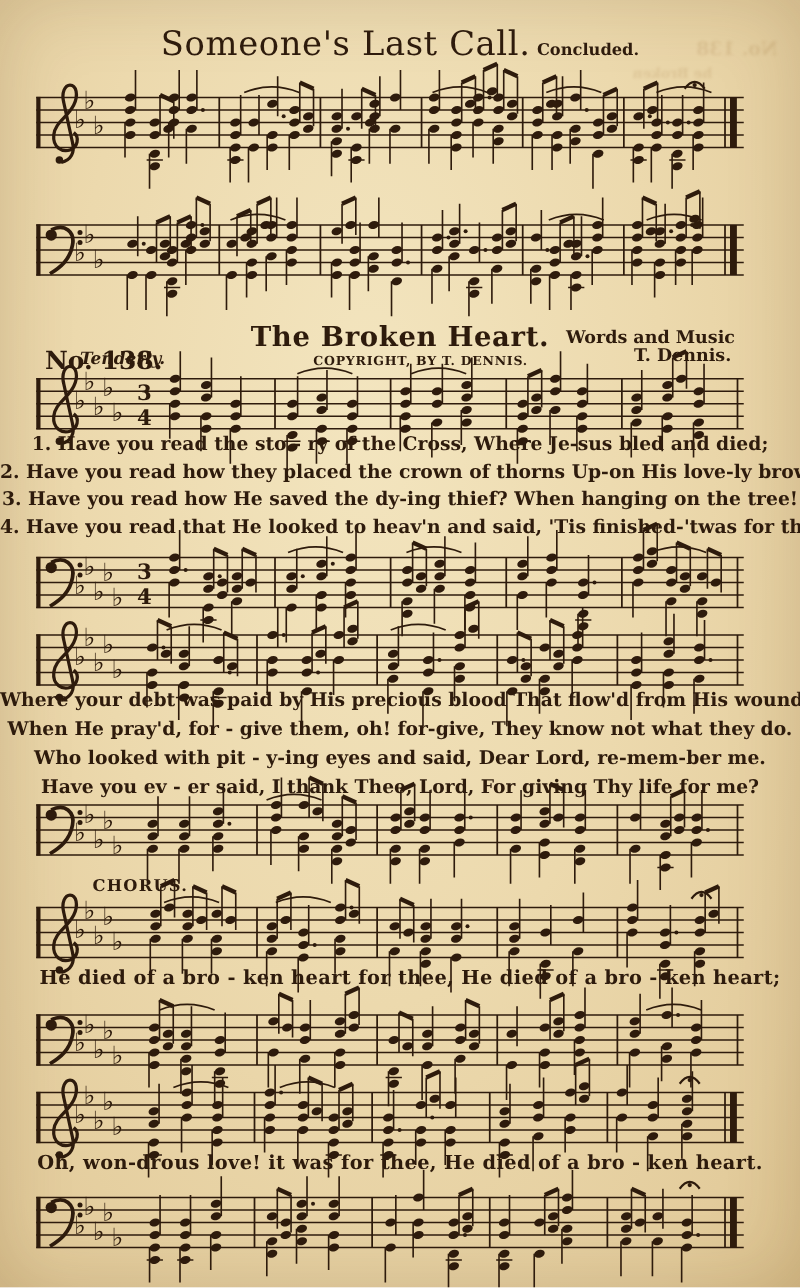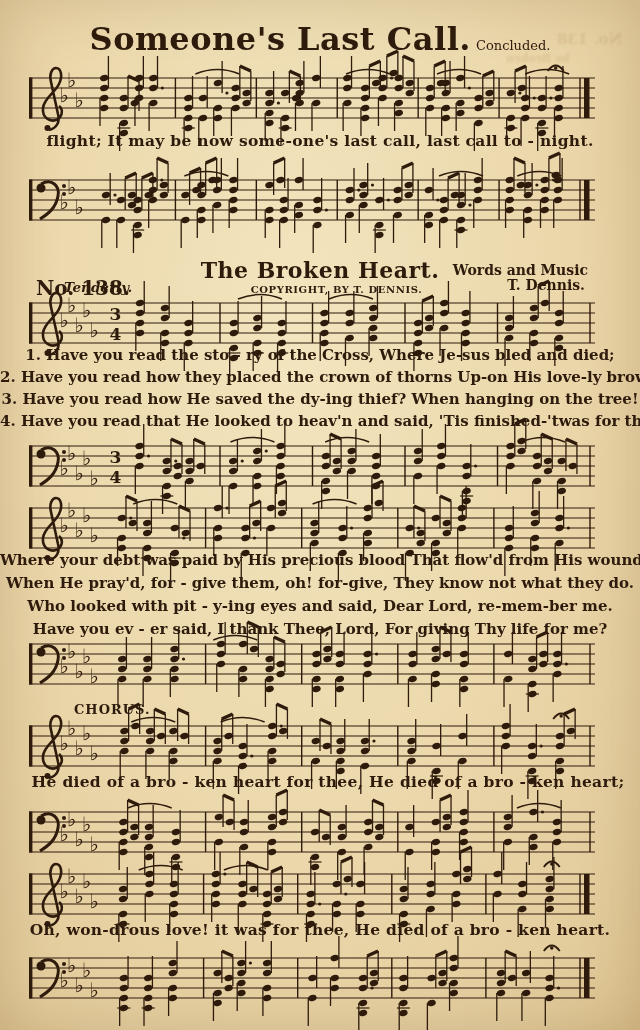--- a/index.html
+++ b/index.html
@@ -6,22 +6,22 @@
   .page{
     position:relative; width:640px; height:1030px; overflow:hidden;
     background:
       radial-gradient(ellipse at 46% 32%, #f3e5bf 0%, #ecd9ad 48%, #e3cc9c 85%, #dcc28e 100%);
     font-family:"DejaVu Serif","Liberation Serif",serif;
     color:#2e1b0c;
     box-shadow: inset 0 0 60px rgba(90,55,15,.18);
   }
   .abs{position:absolute;}
   .cx{position:absolute; left:0; right:0; text-align:center;}
-  .title-main{font-size:32px; font-weight:bold; letter-spacing:.5px;}
-  .title-sub{font-size:13px; font-weight:normal;}
+  .title-main{font-size:27px; font-weight:normal; letter-spacing:.5px;}
+  .title-sub{font-size:13px; font-weight:bold;}
   .lyric{font-size:15.5px; font-weight:bold; letter-spacing:.3px; white-space:nowrap;}
   .verse{font-size:15px; font-weight:bold; line-height:22px; white-space:nowrap;}
   .verse2{line-height:23px;}
   .song-number{font-size:20px; font-weight:bold;}
   .song-title{font-size:22px; font-weight:bold; letter-spacing:.5px;}
   .sung-by{font-size:14px; font-weight:bold;}
   .words-music{font-size:14px; font-weight:bold;}
   .tempo{font-size:13.5px; font-weight:bold; font-style:italic;}
   .copyright{font-size:10px; font-weight:bold; letter-spacing:.6px;padding-left:33px;}
   .composer{font-size:14px; font-weight:bold;}
@@ -234,21 +234,20 @@
       <line x1="536.915147376756" y1="6" x2="536.915147376756" y2="38" stroke="#2e1b0c" stroke-width="1.3"></line>
       <ellipse cx="532.7151473767559" cy="48" rx="4.3" ry="3.1" fill="#2e1b0c" transform="rotate(-18 532.7151473767559 48)"></ellipse>
       <ellipse cx="532.7151473767559" cy="58" rx="4.3" ry="3.1" fill="#2e1b0c" transform="rotate(-18 532.7151473767559 58)"></ellipse>
       <line x1="528.5151473767559" y1="48" x2="528.5151473767559" y2="76" stroke="#2e1b0c" stroke-width="1.3"></line>
       <path d="M 499.14877316253455 14 Q 521.1487731625346 5 543.1487731625346 14" stroke="#2e1b0c" fill="none" stroke-width="1.5"></path>
       <line x1="554" y1="18" x2="554" y2="58" stroke="#2e1b0c" stroke-width="1.4"></line>
       <rect x="558" y="18" width="5.5" height="40" fill="#2e1b0c"></rect>
       <path d="M 521.725 11 Q 529.725 0 537.725 11" stroke="#2e1b0c" fill="none" stroke-width="1.8"></path>
       <circle cx="529.725" cy="8" r="1.7" fill="#2e1b0c"></circle>
     </svg>
-  <div class="cx lyric" style="top:131px;">flight; It may be   now some-one's last call, last call to - night.</div>
   <svg class="staff" width="572" height="72" style="left:26px; top:162px;">
       <line x1="3" y1="18" x2="569" y2="18" stroke="#2e1b0c" stroke-width="1.1"></line>
       <line x1="3" y1="28" x2="569" y2="28" stroke="#2e1b0c" stroke-width="1.1"></line>
       <line x1="3" y1="38" x2="569" y2="38" stroke="#2e1b0c" stroke-width="1.1"></line>
       <line x1="3" y1="48" x2="569" y2="48" stroke="#2e1b0c" stroke-width="1.1"></line>
       <line x1="3" y1="58" x2="569" y2="58" stroke="#2e1b0c" stroke-width="1.1"></line>
       <rect x="3" y="17.5" width="3.4" height="41" fill="#2e1b0c"></rect>
       <g transform="translate(10,18)" stroke="#2e1b0c" fill="none">
         <circle cx="5" cy="8" r="4.5" fill="#2e1b0c" stroke="none"></circle>
         <path d="M 5 4 C 16 -2 24 6 22 16 C 20 28 12 34 4 39" stroke-width="3"></path>

